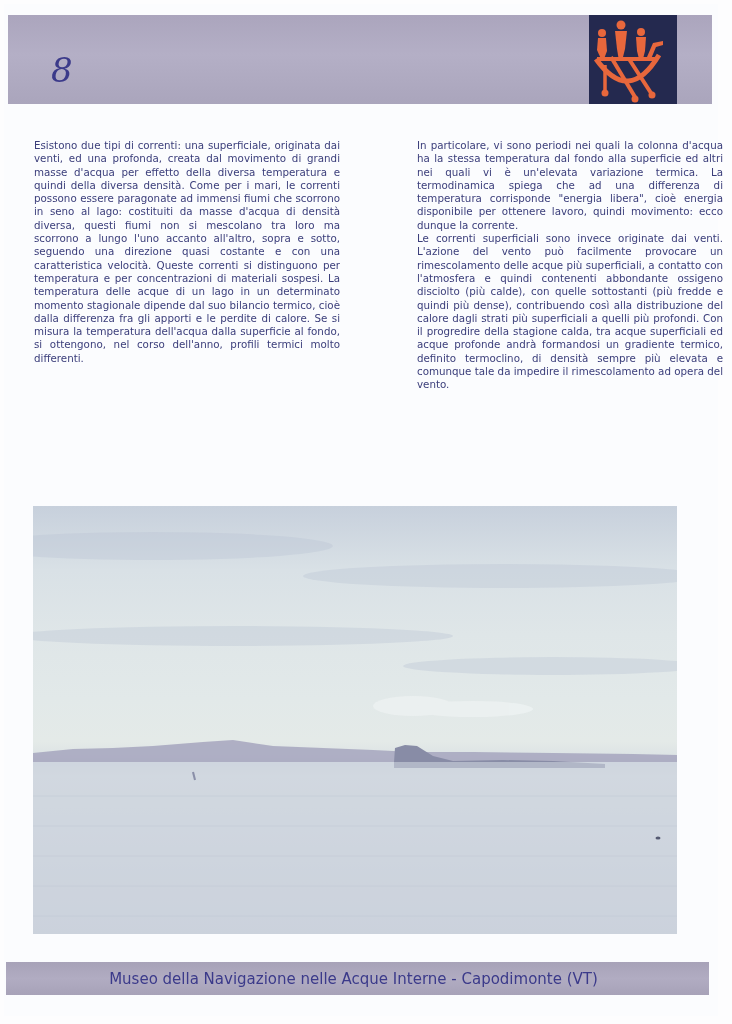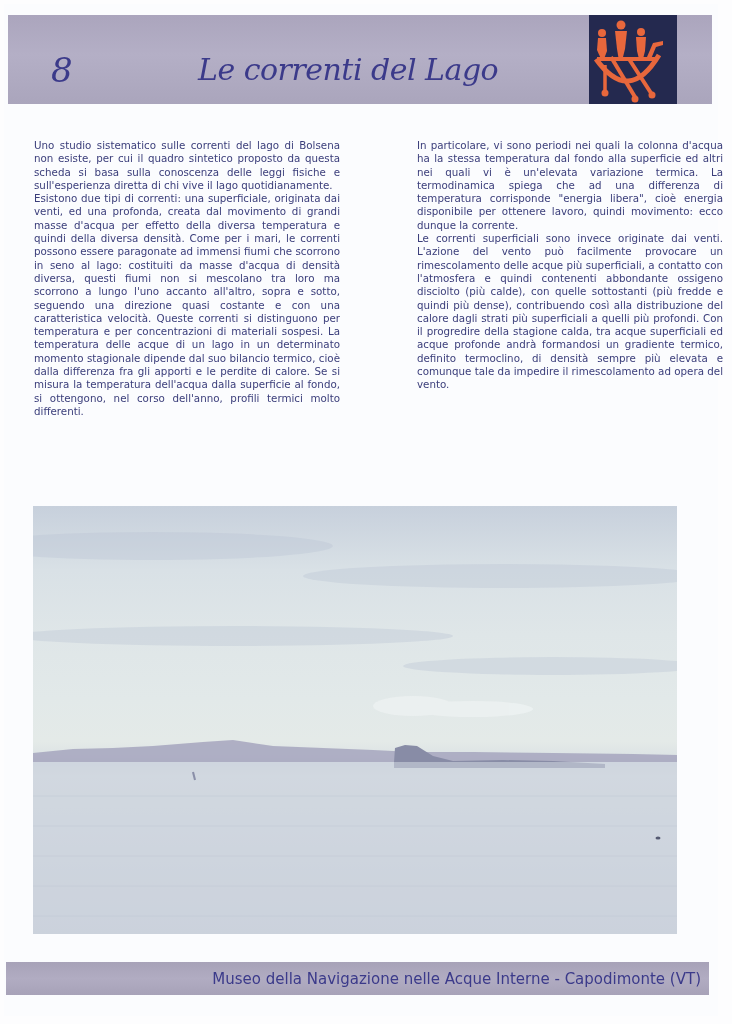--- a/index.html
+++ b/index.html
@@ -52,32 +52,31 @@
       #dde4e5 58%, #d2d9e0 60%, #d7dee3 63%, #d0d7df 80%, #c9cfda 100%);
   }
   .photo svg { display: block; width: 100%; height: 100%; }
 
   .footer-band {
     position: absolute; left: 6px; top: 962px; width: 703px; height: 33px;
     background: linear-gradient(180deg, #a7a2b8 0%, #b1acc2 50%, #a7a2b8 100%);
   }
   .footer-text {
     position: absolute; left: 0; right: 0; top: 8px;
-    text-align: right; font-size: 15px; color: #3b3a8a;
+    text-align: center; font-size: 15px; color: #3b3a8a;
     padding-right: 8px;
   }
 </style>
 </head>
 <body>
 
 <div class="page-shadow"></div>
 
 <header class="header-band">
   <div class="page-number">8</div>
-  <div class="page-title">Le correnti del Lago</div>
 </header>
 
 <div class="logo">
   <svg viewBox="0 0 88 89" xmlns="http://www.w3.org/2000/svg">
     <g fill="#e8673c" stroke="#e8673c">
 
       <circle cx="13" cy="18" r="4" stroke="none"></circle>
       <path d="M9 23 L17 23 L18 36 L15 44 L12 44 L8 35 Z" stroke="none"></path>
 
       <circle cx="32" cy="10" r="4.5" stroke="none"></circle>
@@ -95,21 +94,20 @@
       <line x1="40" y1="44" x2="62" y2="78" stroke-width="4"></line>
       <line x1="16" y1="50" x2="16" y2="76" stroke-width="3.5"></line>
       <circle cx="16" cy="78" r="3.5" stroke="none"></circle>
       <circle cx="46" cy="84" r="3.5" stroke="none"></circle>
       <circle cx="63" cy="80" r="3.5" stroke="none"></circle>
     </g>
   </svg>
 </div>
 
 <section class="col col-left">
-  <p>Uno studio sistematico sulle correnti del lago di Bolsena non esiste, per cui il quadro sintetico proposto da questa scheda si basa sulla conoscenza delle leggi fisiche e sull'esperienza diretta di chi vive il lago quotidianamente.</p>
   <p>Esistono due tipi di correnti: una superficiale, originata dai venti, ed una profonda, creata dal movimento di grandi masse d'acqua per effetto della diversa temperatura e quindi della diversa densità. Come per i mari, le correnti possono essere paragonate ad immensi fiumi che scorrono in seno al lago: costituiti da masse d'acqua di densità diversa, questi fiumi non si mescolano tra loro ma scorrono a lungo l'uno accanto all'altro, sopra e sotto, seguendo una direzione quasi costante e con una caratteristica velocità. Queste correnti si distinguono per temperatura e per concentrazioni di materiali sospesi. La temperatura delle acque di un lago in un determinato momento stagionale dipende dal suo bilancio termico, cioè dalla differenza fra gli apporti e le perdite di calore. Se si misura la temperatura dell'acqua dalla superficie al fondo, si ottengono, nel corso dell'anno, profili termici molto differenti.</p>
 </section>
 
 <section class="col col-right">
   <p>In particolare, vi sono periodi nei quali la colonna d'acqua ha la stessa temperatura dal fondo alla superficie ed altri nei quali vi è un'elevata variazione termica. La termodinamica spiega che ad una differenza di temperatura corrisponde "energia libera", cioè energia disponibile per ottenere lavoro, quindi movimento: ecco dunque la corrente.</p>
   <p><span>Le correnti superficiali sono invece originate dai venti. L'azione del vento può facilmente provocare un rimescolamento delle acque più superficiali, a contatto con l'atmosfera e quindi contenenti abbondante ossigeno disciolto (più calde), con quelle sottostanti (più fredde e quindi più dense), contribuendo così alla distribuzione del calore dagli strati più superficiali a quelli più profondi. Con il progredire della stagione calda, tra acque superficiali ed acque profonde andrà formandosi un gradiente termico, definito </span><span class="u">termoclino</span><span>, di densità sempre più elevata e comunque tale da impedire il rimescolamento ad opera del vento.</span></p>
 </section>
 
 <figure class="photo" style="margin:0;">
   <svg viewBox="0 0 644 428" preserveAspectRatio="none" xmlns="http://www.w3.org/2000/svg">

